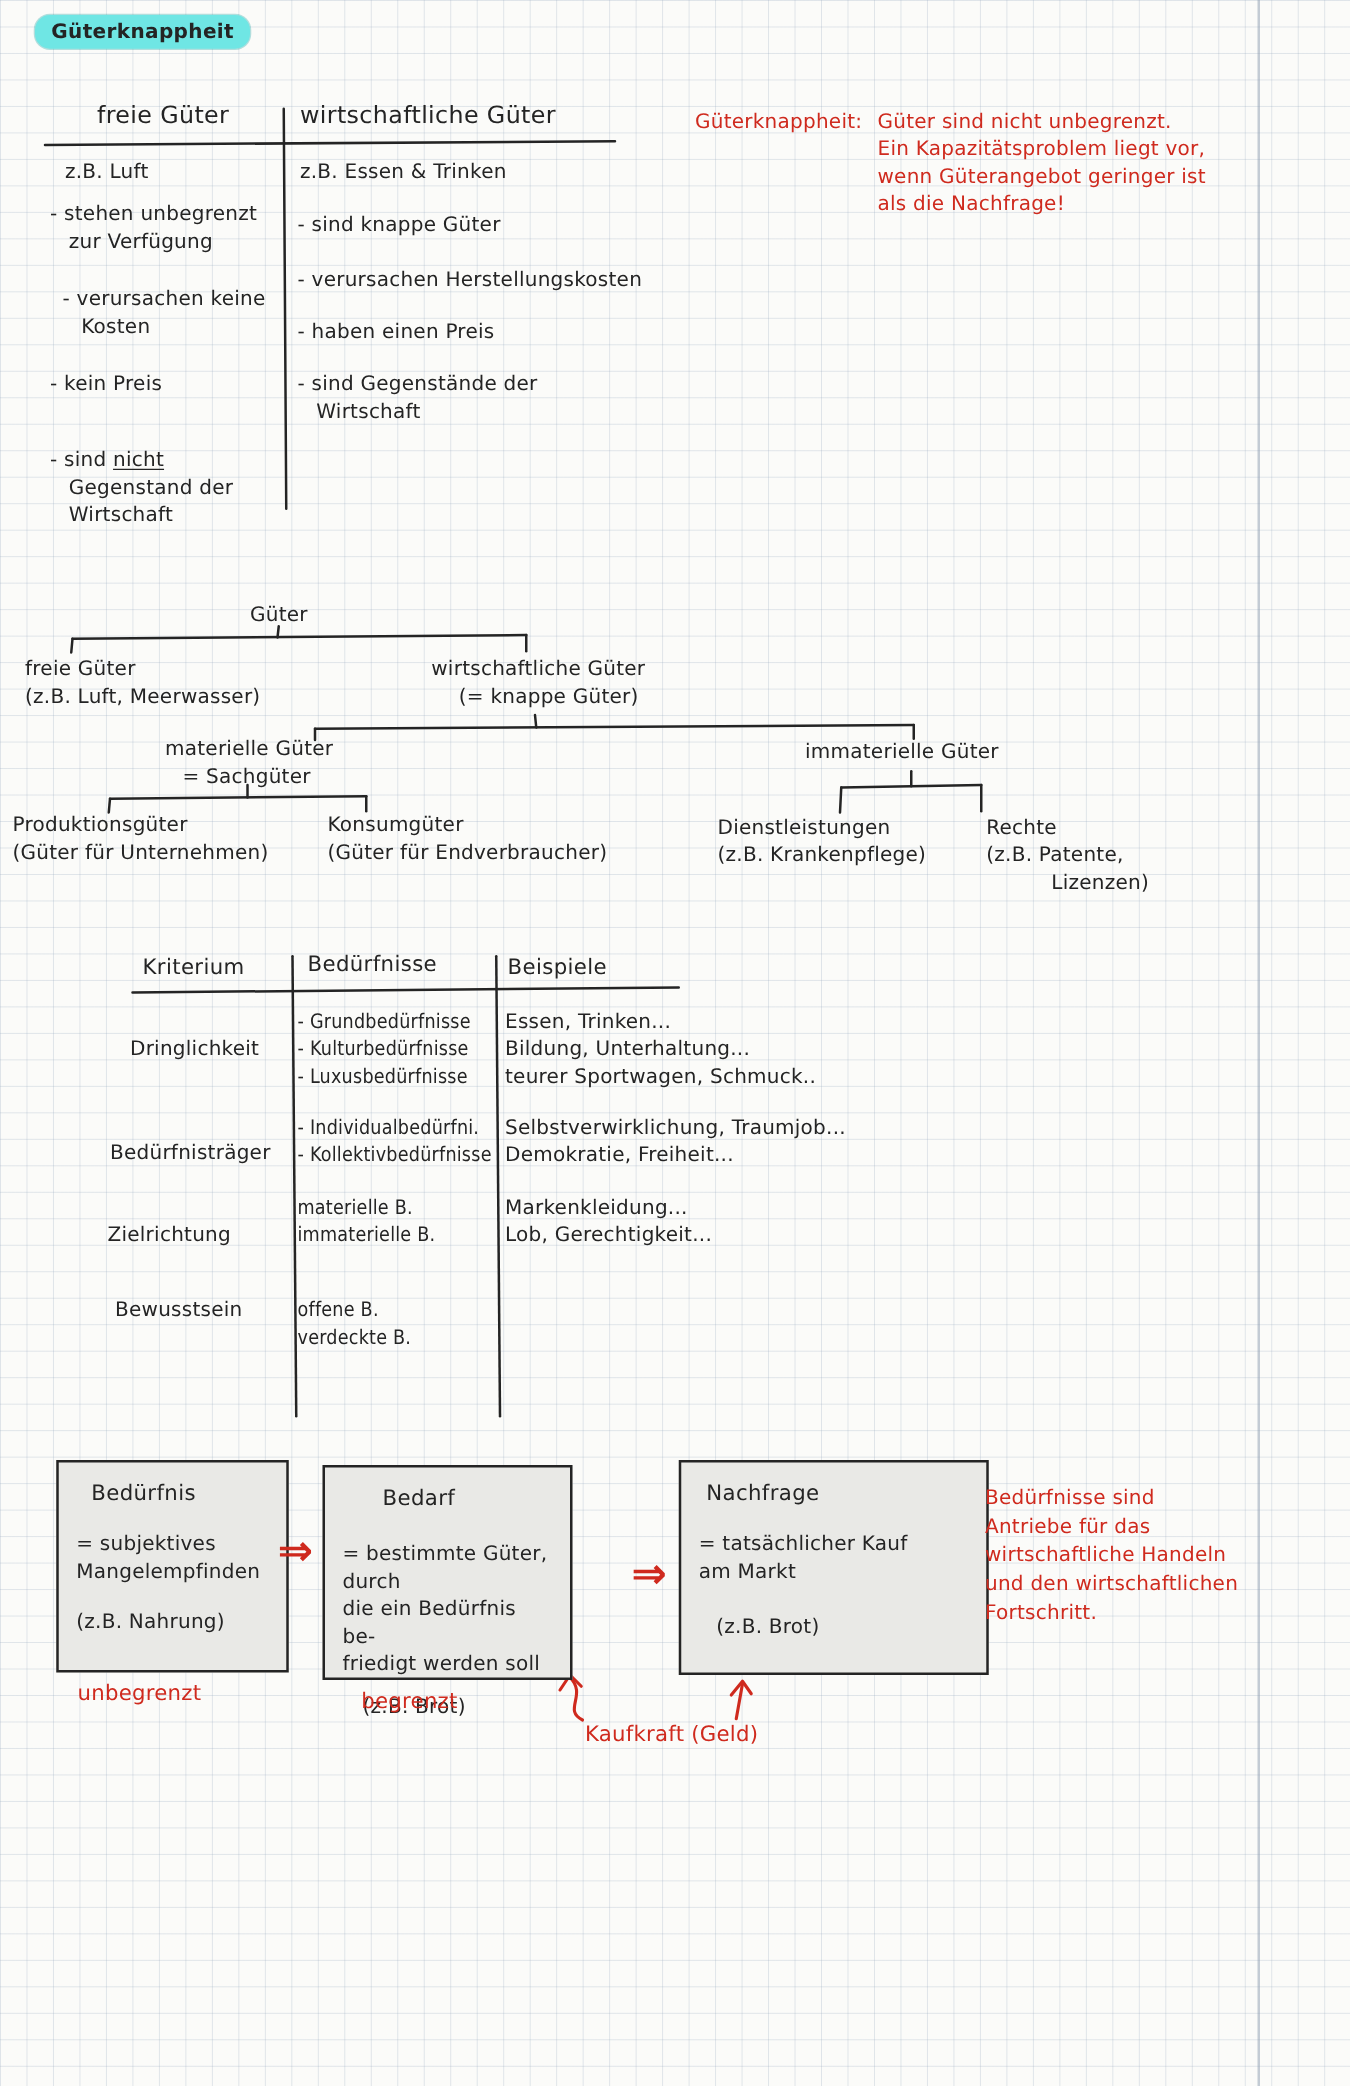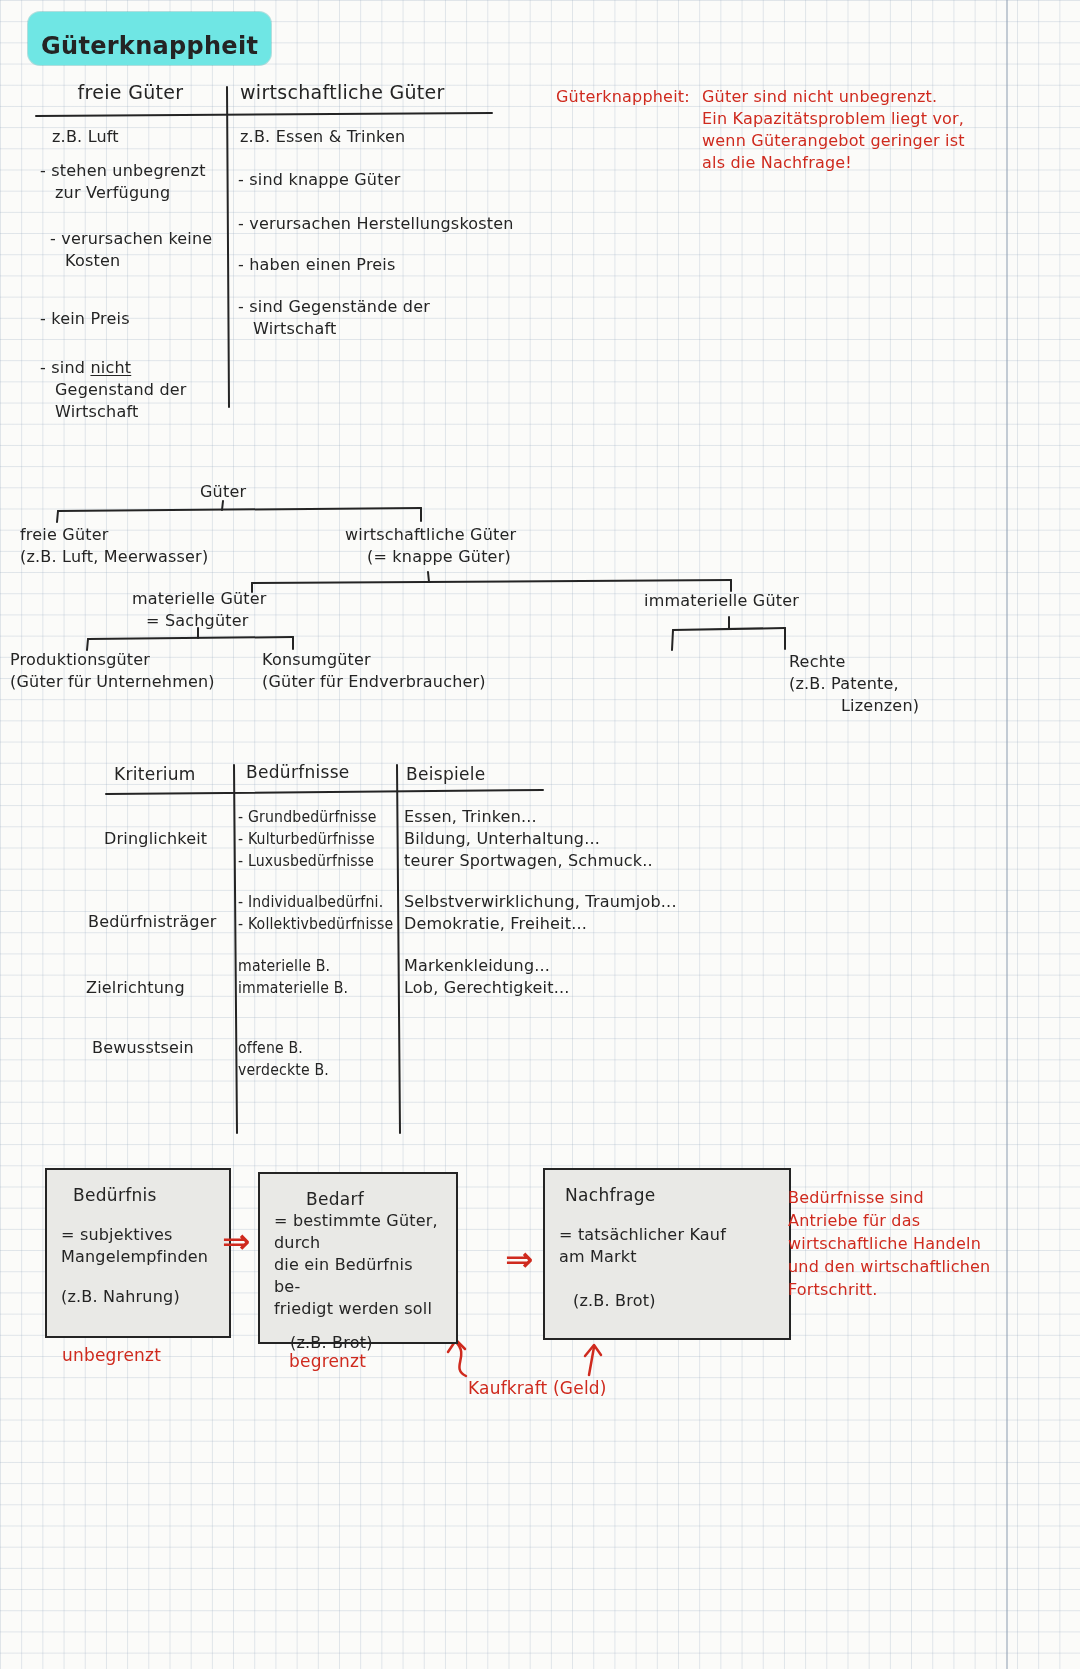--- a/index.html
+++ b/index.html
@@ -13,22 +13,22 @@
       linear-gradient(to bottom,rgba(151,169,191,.28) 1px,transparent 1px);
     background-size:21.2px 21.2px;}
   .overlay{position:absolute;left:0;top:0;pointer-events:none}
   .abs{position:absolute}
   .t{font-size:16px;line-height:22px;letter-spacing:.2px}
   .th{font-size:19px;letter-spacing:.3px}
   .pre{white-space:pre-line}
   .hang{white-space:pre-line;padding-left:15px;text-indent:-15px}
   .red{color:#cf2a1e}
   .sx{transform:scaleX(.88);transform-origin:left top;white-space:pre-line}
-  .title-pill{background:#6fe6e4;border-radius:12px;padding:20px 13px 5px;
-    font-size:24px;font-weight:bold;letter-spacing:.3px;
+  .title-pill{background:#6fe6e4;border-radius:12px;padding:3px 13px 5px;
+    font-size:16px;font-weight:bold;letter-spacing:.3px;
     box-shadow:0 0 0 1px rgba(40,170,170,.35)}
   .flow-box{background:#e9e9e6;border:2px solid #242424;padding:14px 14px}
   .fb-title{font-size:17px;letter-spacing:.3px}
   .fb-body{margin-top:18px}
   .fb-ex{margin-top:18px}
   .arrow-glyph{font-size:34px;font-weight:bold;line-height:1}
   .margin-line{background:rgba(140,155,175,.5)}
   u{text-underline-offset:2px}
 </style>
 </head>
@@ -77,21 +77,21 @@
   <div class="abs title-pill" style="left:28px;top:12px"><span>Güterknappheit</span></div>
 
   <div class="abs th" style="left:58px;top:81px;width:145px;text-align:center">freie Güter</div>
   <div class="abs th" style="left:240px;top:81px">wirtschaftliche Güter</div>
 
   <div class="abs t" style="left:52px;top:126px">z.B. Luft</div>
   <div class="abs t hang" style="left:40px;top:160px;width:195px">- stehen unbegrenzt
 zur Verfügung</div>
   <div class="abs t hang" style="left:50px;top:228px;width:195px">- verursachen keine
 Kosten</div>
-  <div class="abs t hang" style="left:40px;top:308px;width:190px">- kein Preis</div>
+  <div class="abs t hang" style="left:40px;top:296px;width:190px">- kein Preis</div>
   <div class="abs t hang" style="left:40px;top:357px;width:210px"><span>- sind</span> <u>nicht</u><span class="pre">
 Gegenstand der
 Wirtschaft</span></div>
 
   <div class="abs t" style="left:240px;top:126px">z.B. Essen &amp; Trinken</div>
   <div class="abs t hang" style="left:238px;top:169px;width:290px">- sind knappe Güter</div>
   <div class="abs t hang" style="left:238px;top:213px;width:300px">- verursachen Herstellungskosten</div>
   <div class="abs t hang" style="left:238px;top:254px;width:290px">- haben einen Preis</div>
   <div class="abs t hang" style="left:238px;top:296px;width:250px">- sind Gegenstände der
 Wirtschaft</div>
@@ -126,20 +126,24 @@
   <div class="abs t" style="left:10px;top:649px">
       <div>Produktionsgüter</div>
       <div>(Güter für Unternehmen)</div>
     </div>
 
   <div class="abs t" style="left:262px;top:649px">
       <div>Konsumgüter</div>
       <div>(Güter für Endverbraucher)</div>
     </div>
 
+  <div class="abs t" style="left:574px;top:651px">
+      <div>Dienstleistungen</div>
+      <div>(z.B. Krankenpflege)</div>
+    </div>
 
   <div class="abs t" style="left:789px;top:651px">
       <div>Rechte</div>
       <div>(z.B. Patente,</div>
       <div style="padding-left:52px">Lizenzen)</div>
     </div>
 
   <div class="abs th" style="left:114px;top:764px;font-size:17px">Kriterium</div>
   <div class="abs th" style="left:246px;top:762px;font-size:17px">Bedürfnisse</div>
   <div class="abs th" style="left:406px;top:764px;font-size:17px">Beispiele</div>
@@ -172,21 +176,21 @@
     <div class="t fb-title" style="padding-left:12px">Bedürfnis</div>
     <div class="t fb-body pre">= subjektives
 Mangelempfinden</div>
     <div class="t fb-ex">(z.B. Nahrung)</div>
   </div>
 
   <span class="abs red arrow-glyph" style="left:222px;top:1224px">⇒</span>
 
   <div class="abs flow-box" style="left:258px;top:1172px;width:200px;height:172px">
     <div class="t fb-title" style="padding-left:32px">Bedarf</div>
-    <div class="t fb-body pre" style="margin-top:0">= bestimmte Güter, durch
+    <div class="t fb-body pre" style="margin-top:22px">= bestimmte Güter, durch
 die ein Bedürfnis be-
 friedigt werden soll</div>
     <div class="t fb-ex" style="margin-top:12px;padding-left:16px">(z.B. Brot)</div>
   </div>
 
   <span class="abs red arrow-glyph" style="left:505px;top:1242px">⇒</span>
 
   <div class="abs flow-box" style="left:543px;top:1168px;width:248px;height:172px">
     <div class="t fb-title" style="padding-left:6px">Nachfrage</div>
     <div class="t fb-body pre">= tatsächlicher Kauf

